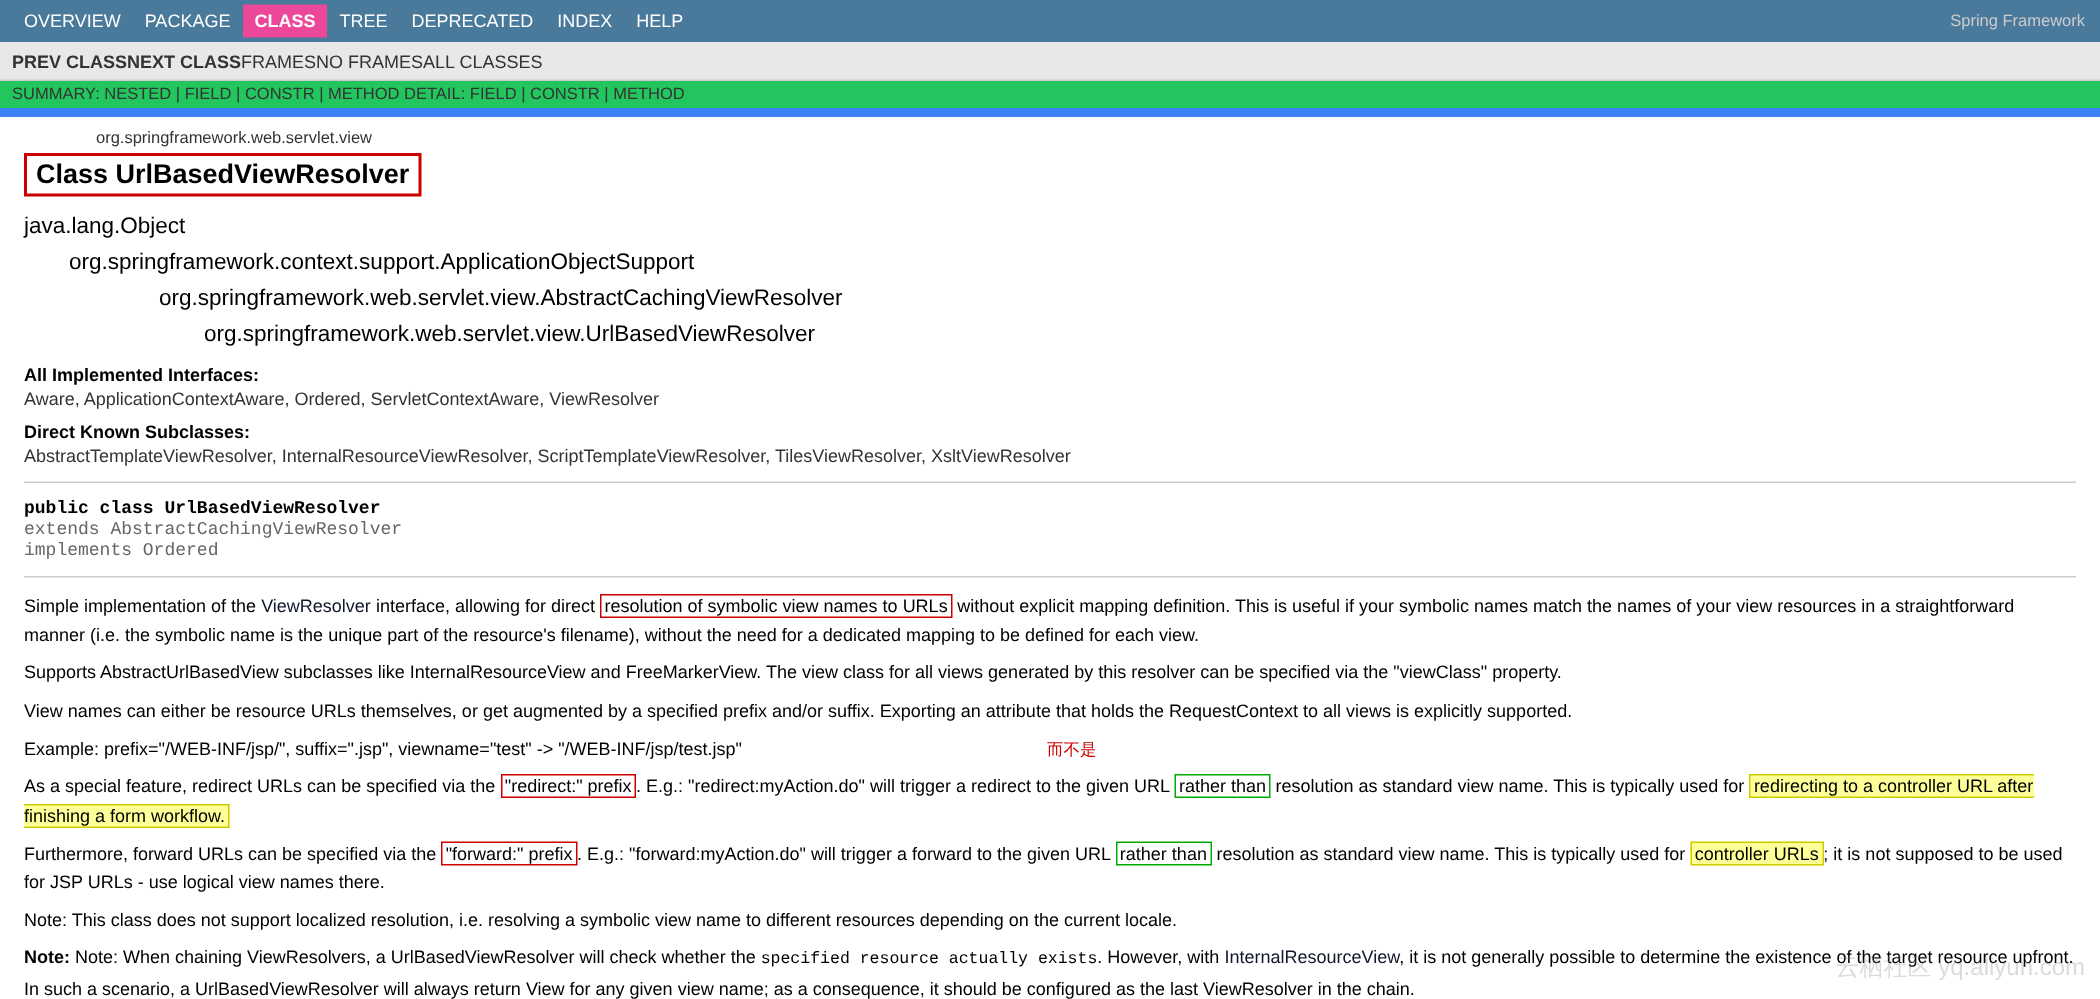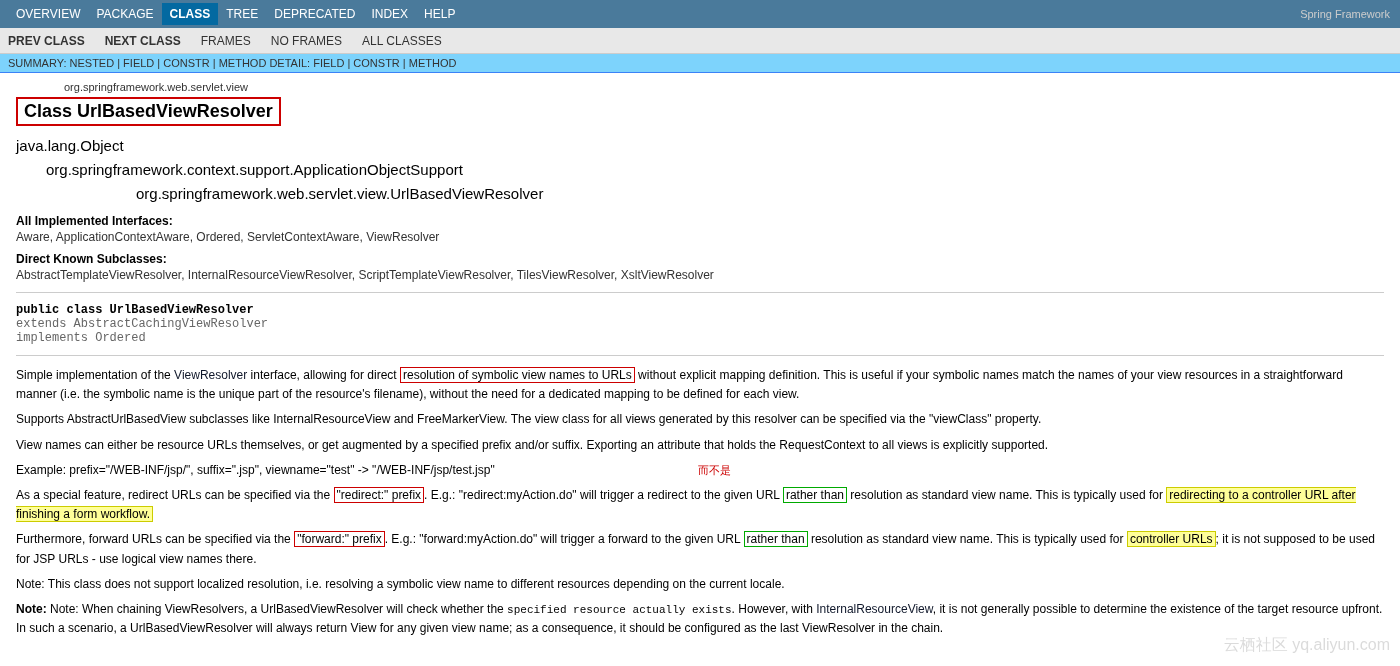--- a/index.html
+++ b/index.html
@@ -21,46 +21,46 @@
       color: #ccc;
     }
     .nav-item {
       padding: 4px 8px;
       font-size: 12px;
       color: #fff;
       cursor: pointer;
       text-decoration: none;
     }
     .nav-item.active {
-      background: #0369a1;
+      background: #ec4899;
       color: #fff;
       font-weight: bold;
     }
 
     
     #second-nav {
       background: #e8e8e8;
       border-bottom: 1px solid #ccc;
       padding: 4px 8px;
       display: flex;
       align-items: center;
-      gap: 20px;
+      gap: 0;
       height: 26px;
     }
     .sec-nav-item {
       font-size: 12px;
       color: #333;
       cursor: pointer;
     }
     .sec-nav-bold { font-weight: bold; }
 
     
     #summary-nav {
-      background: #7dd3fc;
-      border-bottom: 1px solid #3b82f6;
+      background: #22c55e;
+      border-bottom: 6px solid #3b82f6;
       padding: 3px 8px;
       font-size: 11px;
       color: #333;
     }
 
     
     #content {
       padding: 8px 16px;
       max-width: 1400px;
     }
@@ -181,20 +181,21 @@
 <div id="content">
 
   <div class="breadcrumb">org.springframework.web.servlet.view</div>
 
   <div class="class-title">Class UrlBasedViewResolver</div>
 
   
   <div class="hierarchy">
     <div class="level0">java.lang.Object</div>
     <div class="level1">org.springframework.context.support.ApplicationObjectSupport</div>
+    <div class="level3">org.springframework.web.servlet.view.AbstractCachingViewResolver</div>
     <div class="level4">org.springframework.web.servlet.view.UrlBasedViewResolver</div>
   </div>
 
   
   <div>
     <div class="section-title">All Implemented Interfaces:</div>
     <div class="section-content">Aware, ApplicationContextAware, Ordered, ServletContextAware, ViewResolver</div>
   </div>
 
   

